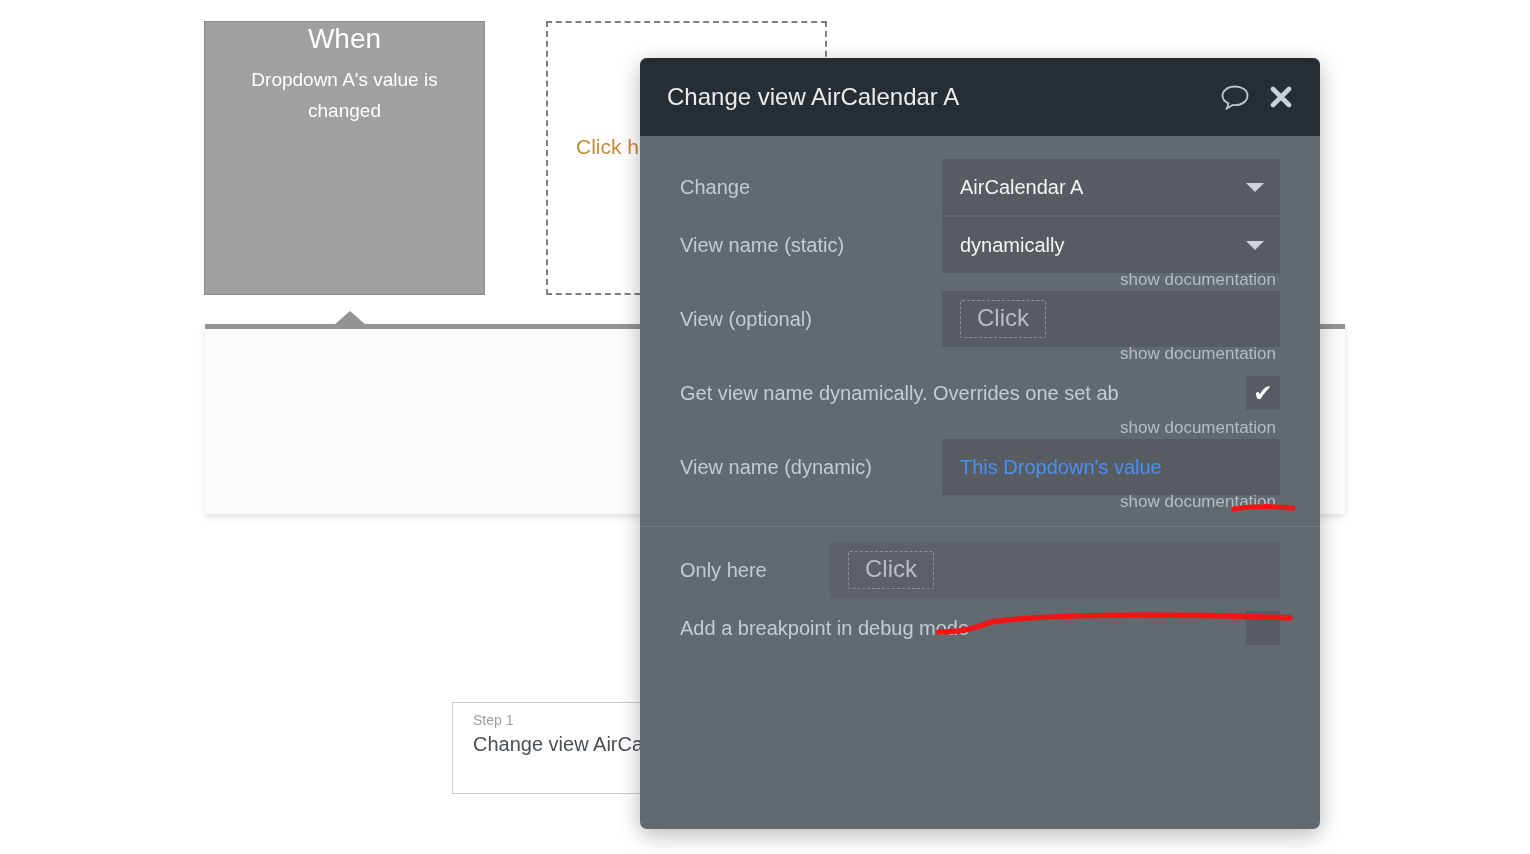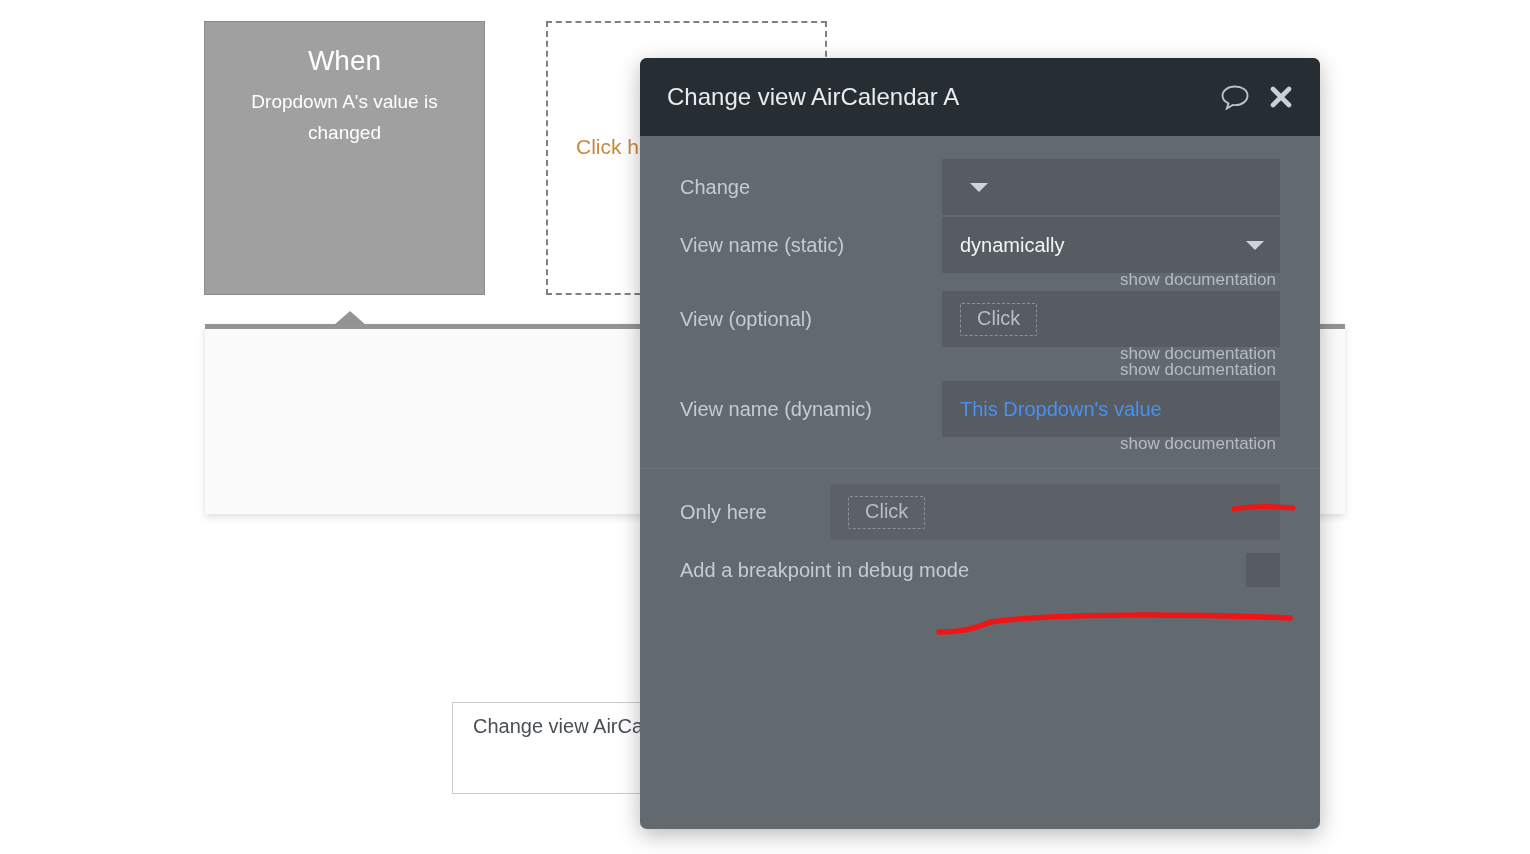--- a/index.html
+++ b/index.html
@@ -30,21 +30,20 @@
     top: 21px;
     width: 281px;
     height: 274px;
     background: #a0a0a0;
     border: 1px solid #8b8b8b;
     box-sizing: border-box;
     text-align: center;
     color: #ffffff;
   }
   .when-title {
-    margin-top: 22px;
     font-size: 28px;
     line-height: 34px;
     font-weight: 400;
     color: #ffffff;
   }
   .when-sub {
     margin-top: 8px;
     padding: 0 14px;
     font-size: 19px;
     line-height: 31px;
@@ -207,21 +206,21 @@
     width: 0; height: 0;
     border-left: 9px solid transparent;
     border-right: 9px solid transparent;
     border-top: 9px solid #cdd3d8;
     margin-left: 10px;
     flex: none;
   }
   .click-chip {
     border: 1px dashed #8b9197;
     color: #b6bdc3;
-    font-size: 20px;
+    font-size: 24px;
     padding: 3px 16px 5px 16px;
     border-radius: 2px;
     display: inline-block;
   }
   .doc-link {
     text-align: right;
     font-size: 17px;
     color: #b5bcc2;
     margin: -4px 2px 0 0;
     padding-right: 2px;
@@ -277,20 +276,21 @@
   </div>
 
   <div class="dashed-block">
     <div class="dashed-label">Click here</div>
   </div>
 
   <div class="panel-arrow"></div>
 
   <div class="actions-panel">
     <div class="step-card">
+      <div class="step-index">Step 1</div>
       <div class="step-title">Change view AirCalendar A</div>
       <div class="step-delete">delete</div>
     </div>
     <div class="next-arrow">➜</div>
   </div>
 
 </div>
 
 <div id="dialog">
 
@@ -306,20 +306,21 @@
         <path d="M5 5 L21 21 M21 5 L5 21" stroke="#c9d0d6" stroke-width="4.6" stroke-linecap="round"></path>
       </svg>
     </div>
   </div>
 
   <div class="dlg-body">
 
     <div class="row">
       <div class="row-label">Change</div>
       <div class="field">
+        <span class="fval">AirCalendar A</span>
         <span class="caret"></span>
       </div>
     </div>
 
     <div class="row">
       <div class="row-label">View name (static)</div>
       <div class="field">
         <span class="fval">dynamically</span>
         <span class="caret"></span>
       </div>
@@ -333,20 +334,24 @@
       <div class="row-label">View (optional)</div>
       <div class="field">
         <span class="click-chip">Click</span>
       </div>
     </div>
     <div class="doc-row">
       <div class="spacer"></div>
       <div class="doc-link">show documentation</div>
     </div>
 
+    <div class="row">
+      <div class="row-label wide">Get view name dynamically. Overrides one set ab</div>
+      <div class="checkbox">✔</div>
+    </div>
     <div class="doc-row">
       <div class="spacer"></div>
       <div class="doc-link">show documentation</div>
     </div>
 
     <div class="row">
       <div class="row-label">View name (dynamic)</div>
       <div class="field blue">
         <span class="fval">This Dropdown's value</span>
       </div>

